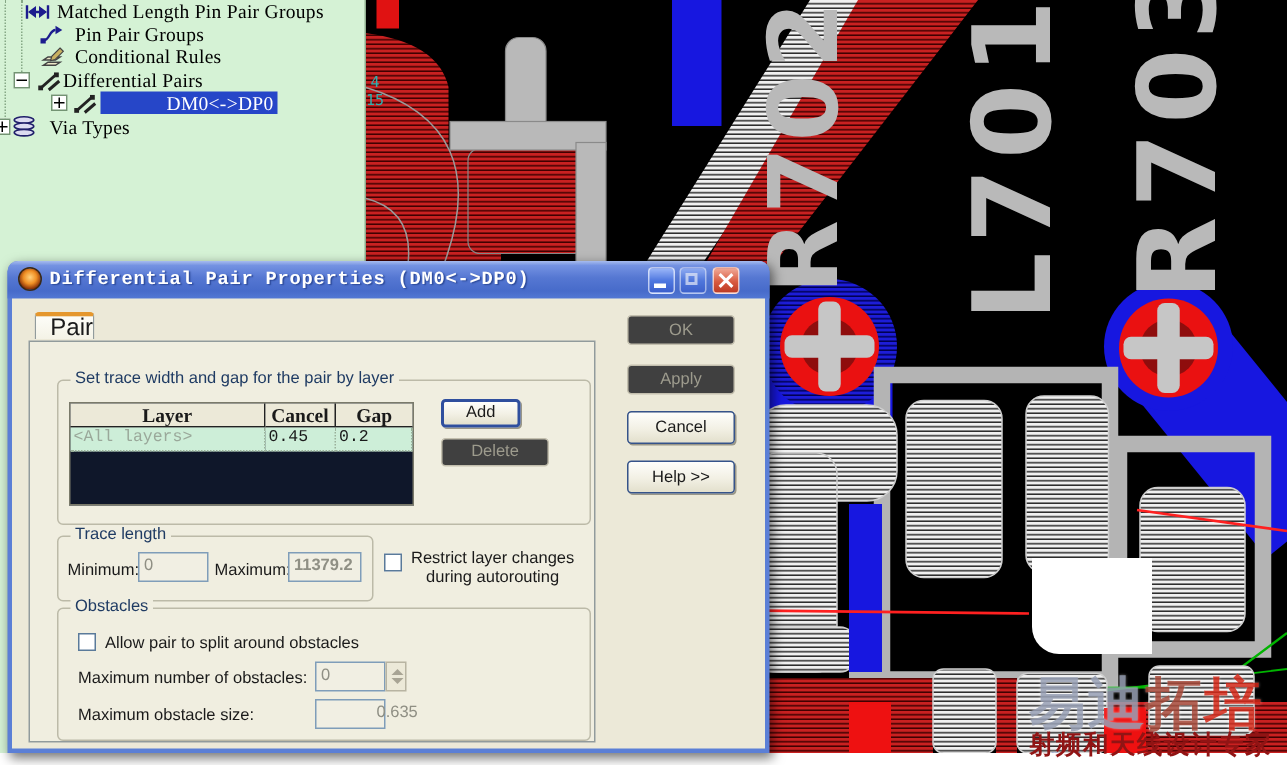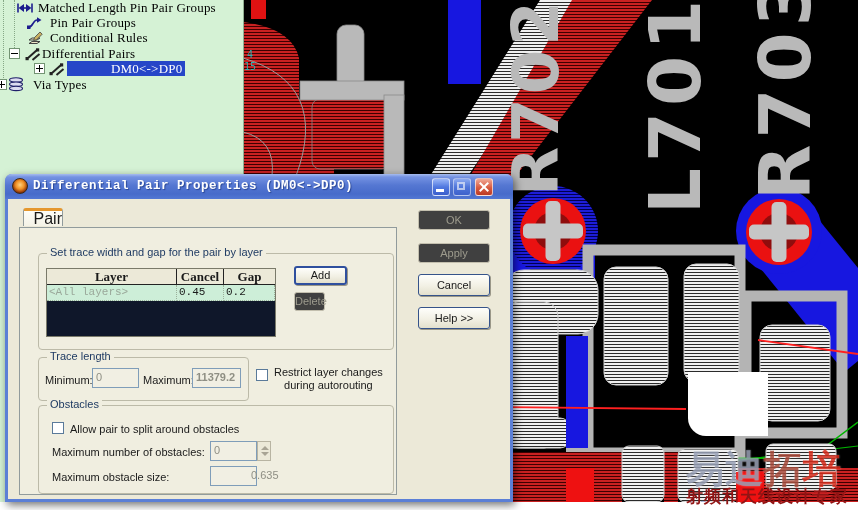--- a/index.html
+++ b/index.html
@@ -319,21 +319,21 @@
           <div class="hc">Cancel</div>
           <div class="hc" style="border-right:none;">Gap</div>
         </div>
         <div class="drow">
           <div class="dc dim">&lt;All layers&gt;</div>
           <div class="dc">0.45</div>
           <div class="dc">0.2</div>
         </div>
       </div>
       <div class="btn dflt" style="left:286px;top:67px;width:53px;height:19px;line-height:15px;">Add</div>
-      <div class="btn dis" style="left:286px;top:93px;width:31px;height:19px;line-height:17px;">Delete</div>
+      <div class="btn dis" style="left:286px;top:93px;width:72px;height:19px;line-height:17px;">Delete</div>
 
       <div class="grp" style="left:30px;top:158px;width:209px;height:42px;">
         <span class="glbl">Trace length</span>
       </div>
       <div class="stat" style="left:37px;top:175px;">Minimum:</div>
       <div class="fld" style="left:84px;top:169px;width:47px;height:20px;">0</div>
       <div class="stat" style="left:135px;top:175px;">Maximum:</div>
       <div class="fld" style="left:184px;top:169px;width:49px;height:20px;font-weight:bold;">11379.2</div>
       <div class="cb" style="left:248px;top:170px;"></div>
       <div class="stat" style="left:266px;top:167px;line-height:13px;text-align:center;">

